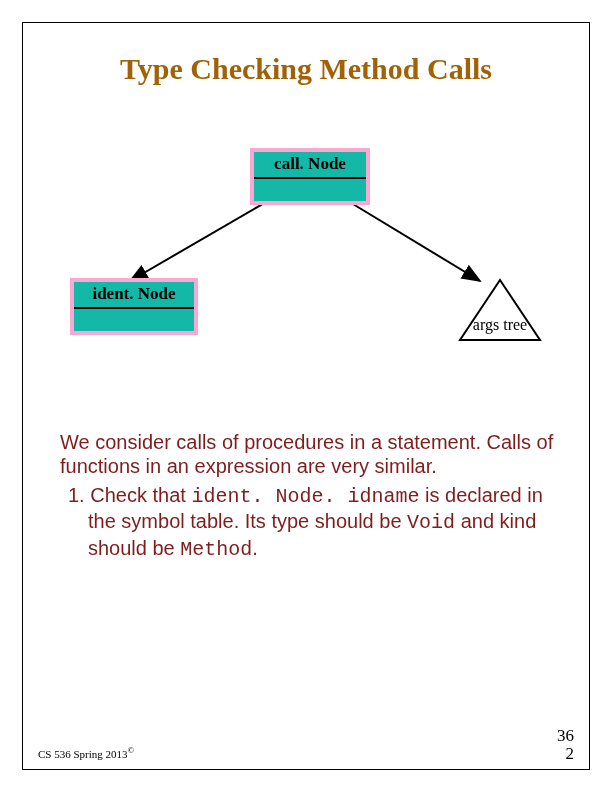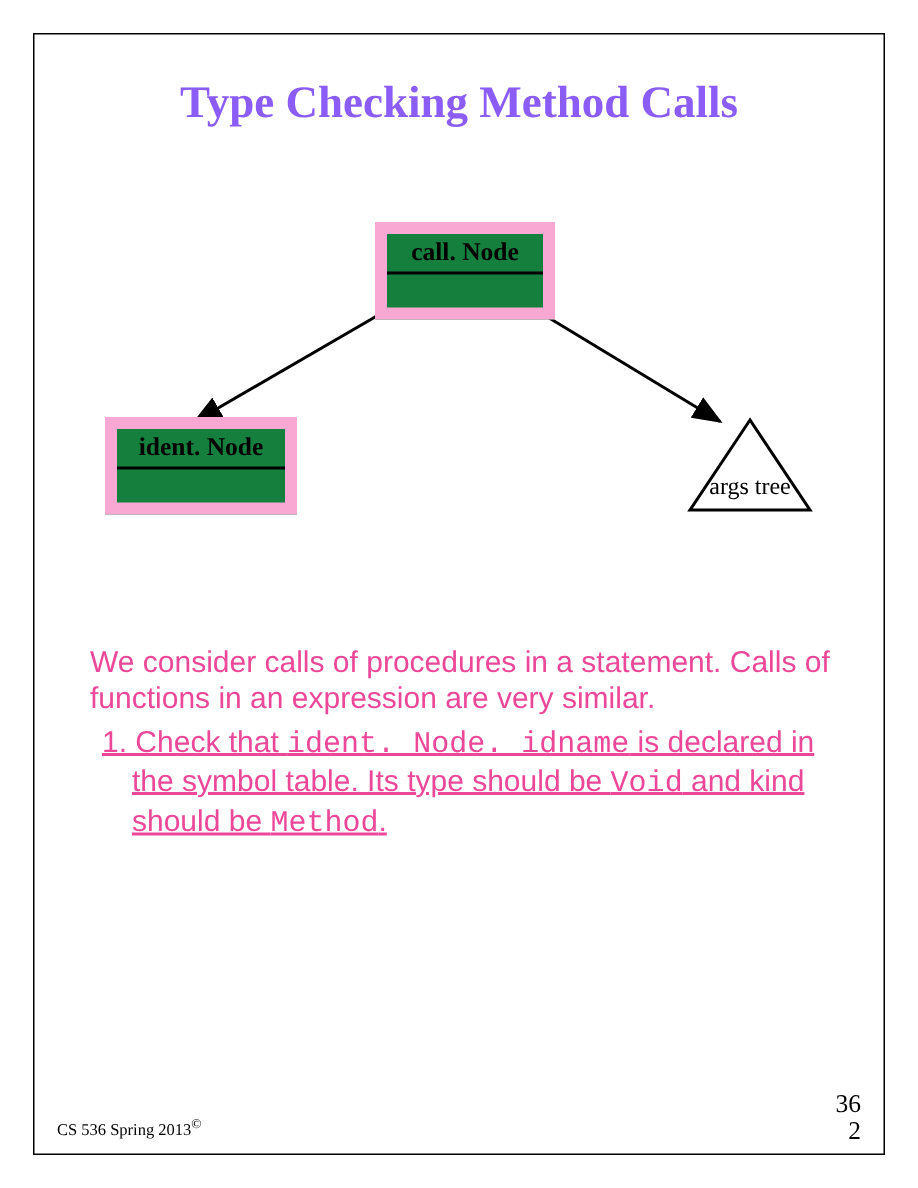--- a/index.html
+++ b/index.html
@@ -17,37 +17,37 @@
     right: 22px;
     bottom: 22px;
     border: 1px solid #000;
   }
   .title {
     position: absolute;
     top: 52px;
     left: 0;
     width: 612px;
     text-align: center;
-    color: #8b5cf6;
+    color: #a16207;
     font-family: 'Times New Roman', Times, serif;
     font-weight: bold;
     font-size: 30px;
     line-height: 1.15;
   }
   .diagram {
     position: absolute;
     top: 148px;
     left: 60px;
     width: 500px;
     height: 220px;
   }
   .node-box {
     position: absolute;
-    border: 8px solid #f9a8d4;
-    background: #15803d;
+    border: 4px solid #f9a8d4;
+    background: #14b8a6;
   }
   .node-label-row {
     border-bottom: 2px solid #000;
     text-align: center;
     font-family: Georgia, 'Times New Roman', serif;
     font-weight: bold;
     font-size: 17px;
     padding: 2px 10px 3px 10px;
   }
   .node-empty-row { height: 22px; }
@@ -65,24 +65,24 @@
     font-size: 16px;
   }
   .body-text {
     position: absolute;
     top: 430px;
     left: 60px;
     right: 55px;
     font-family: Verdana, Geneva, sans-serif;
     font-size: 20px;
     line-height: 1.22;
-    color: #ec4899;
+    color: #7f1d1d;
   }
   .body-text p { margin-bottom: 4px; }
-  .step-item { margin-left: 28px; text-indent: -20px; margin-top: 0; text-decoration: underline; }
+  .step-item { margin-left: 28px; text-indent: -20px; margin-top: 0; }
   .mono { font-family: 'Courier New', Courier, monospace; }
   .footer-left {
     position: absolute;
     bottom: 32px;
     left: 38px;
     font-family: 'Times New Roman', Times, serif;
     font-size: 11px;
   }
   .footer-right {
     position: absolute;

